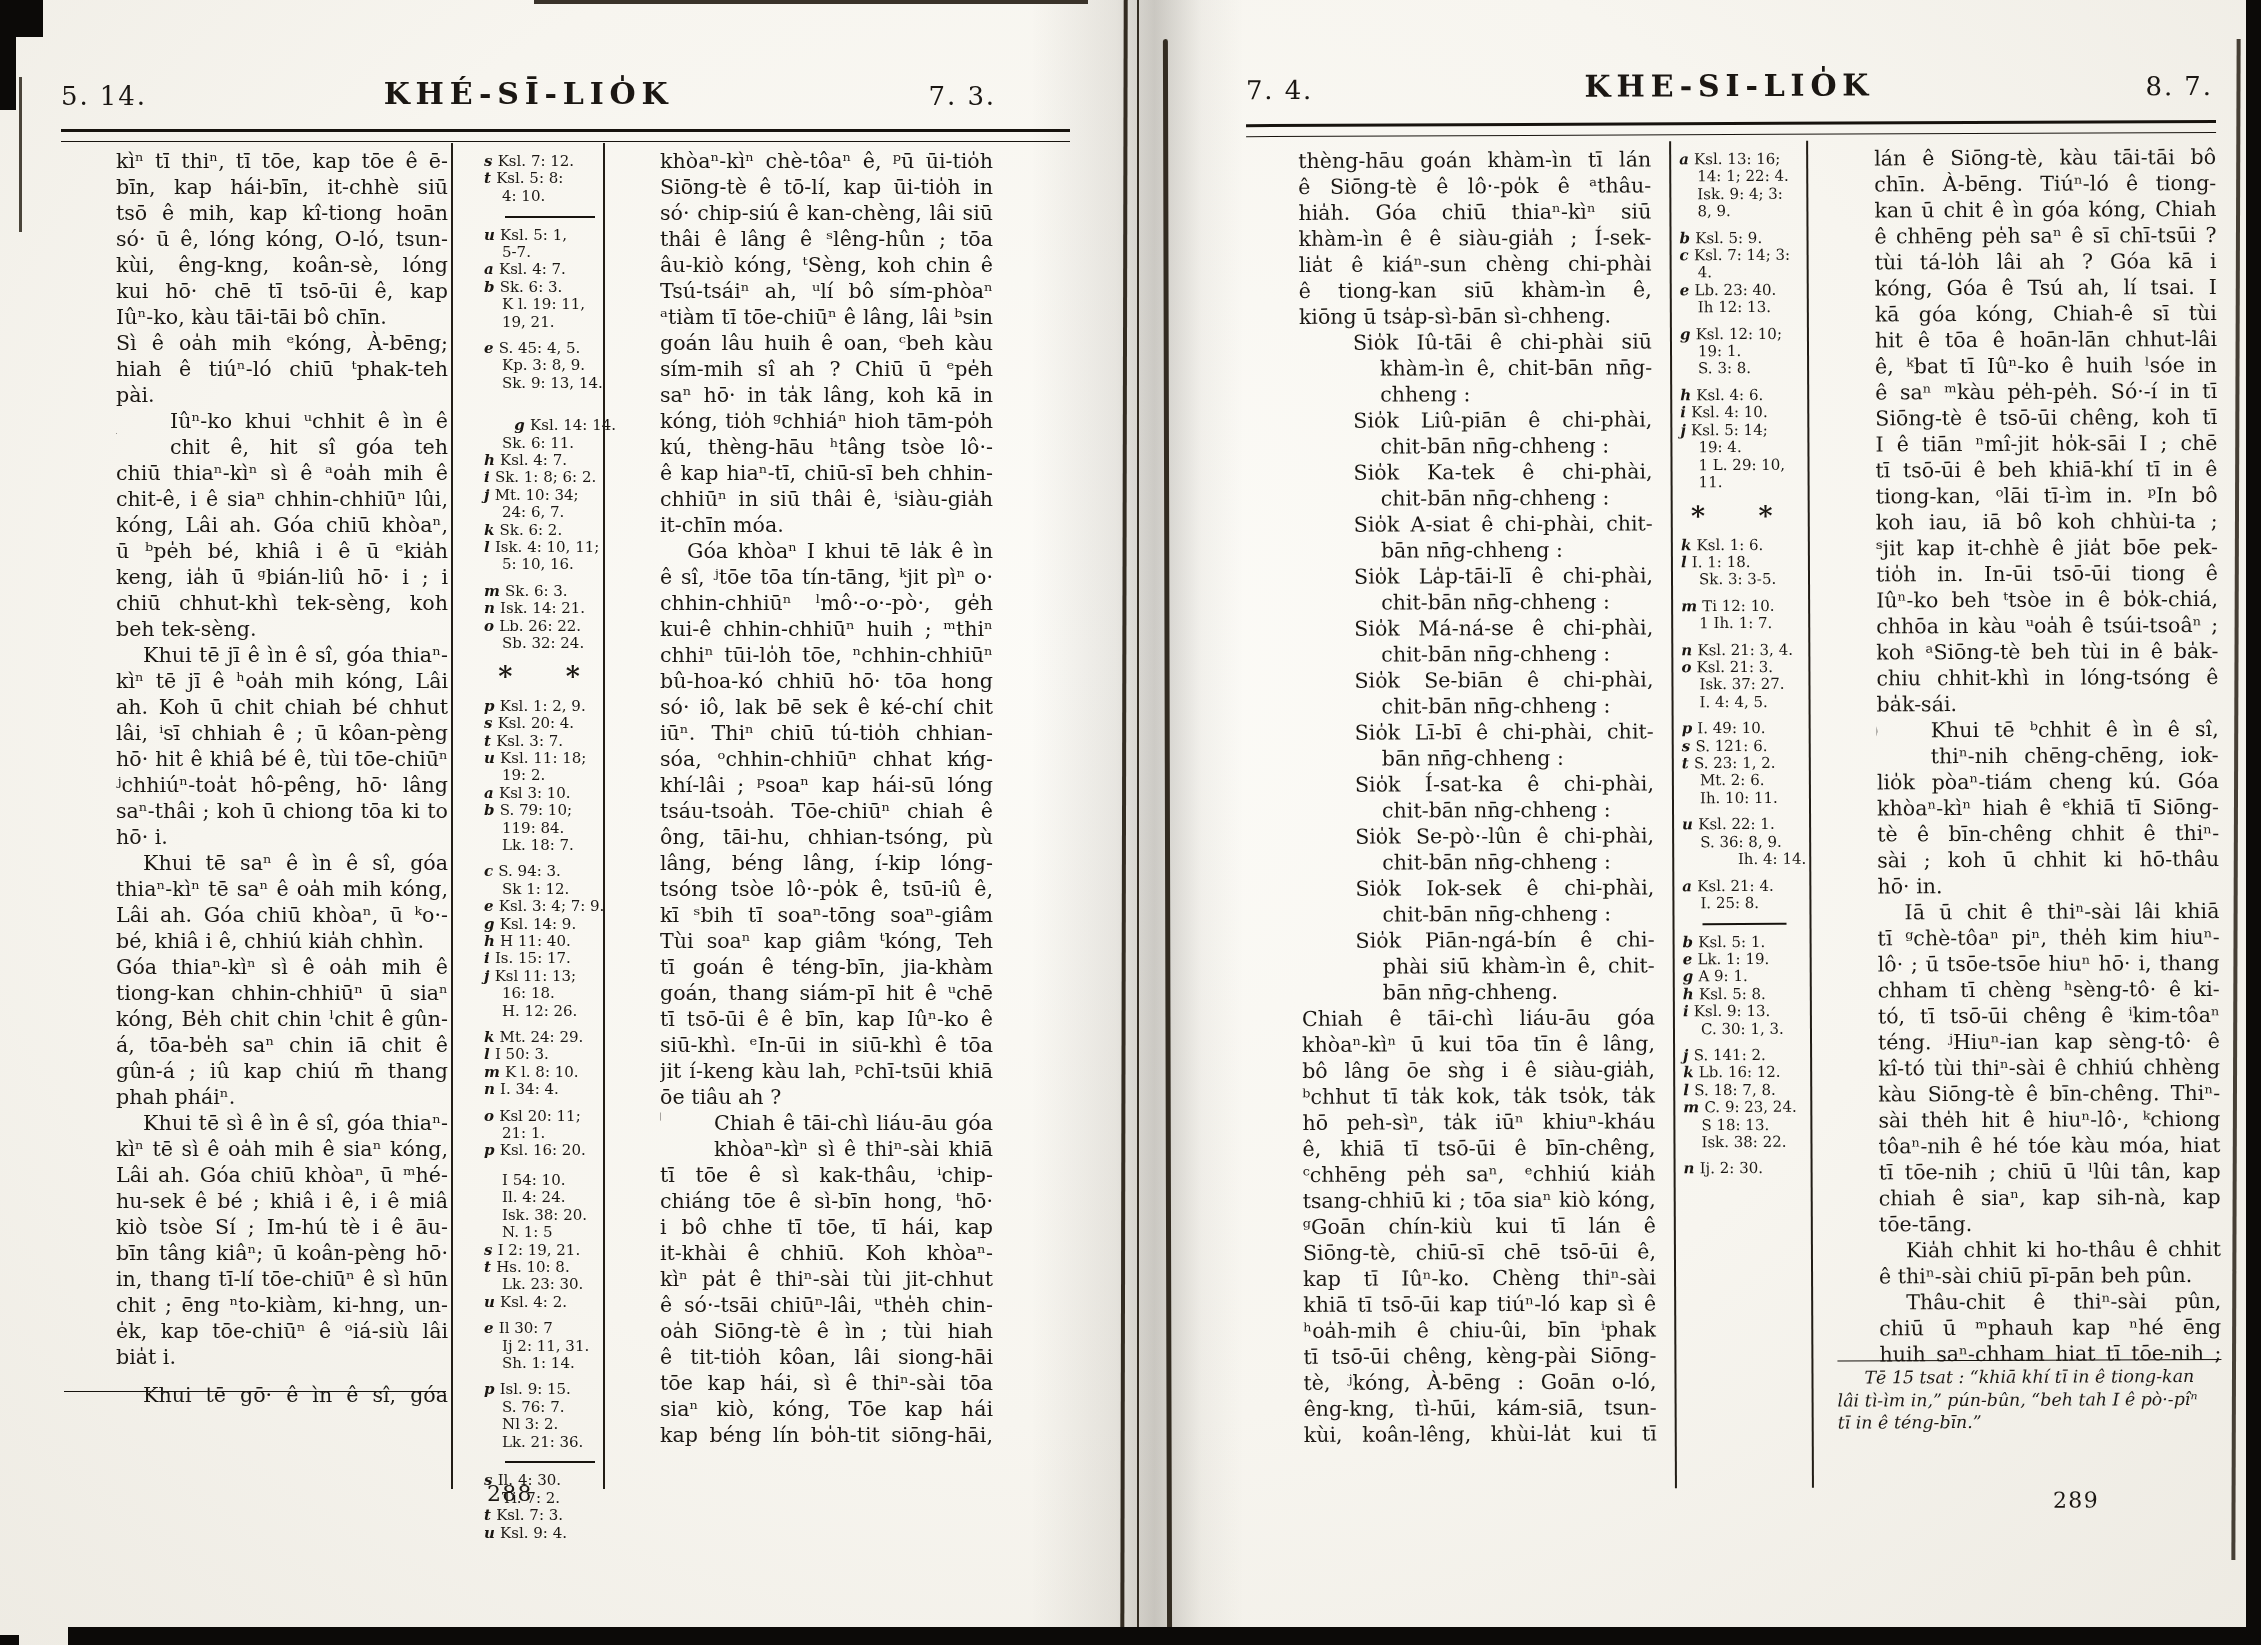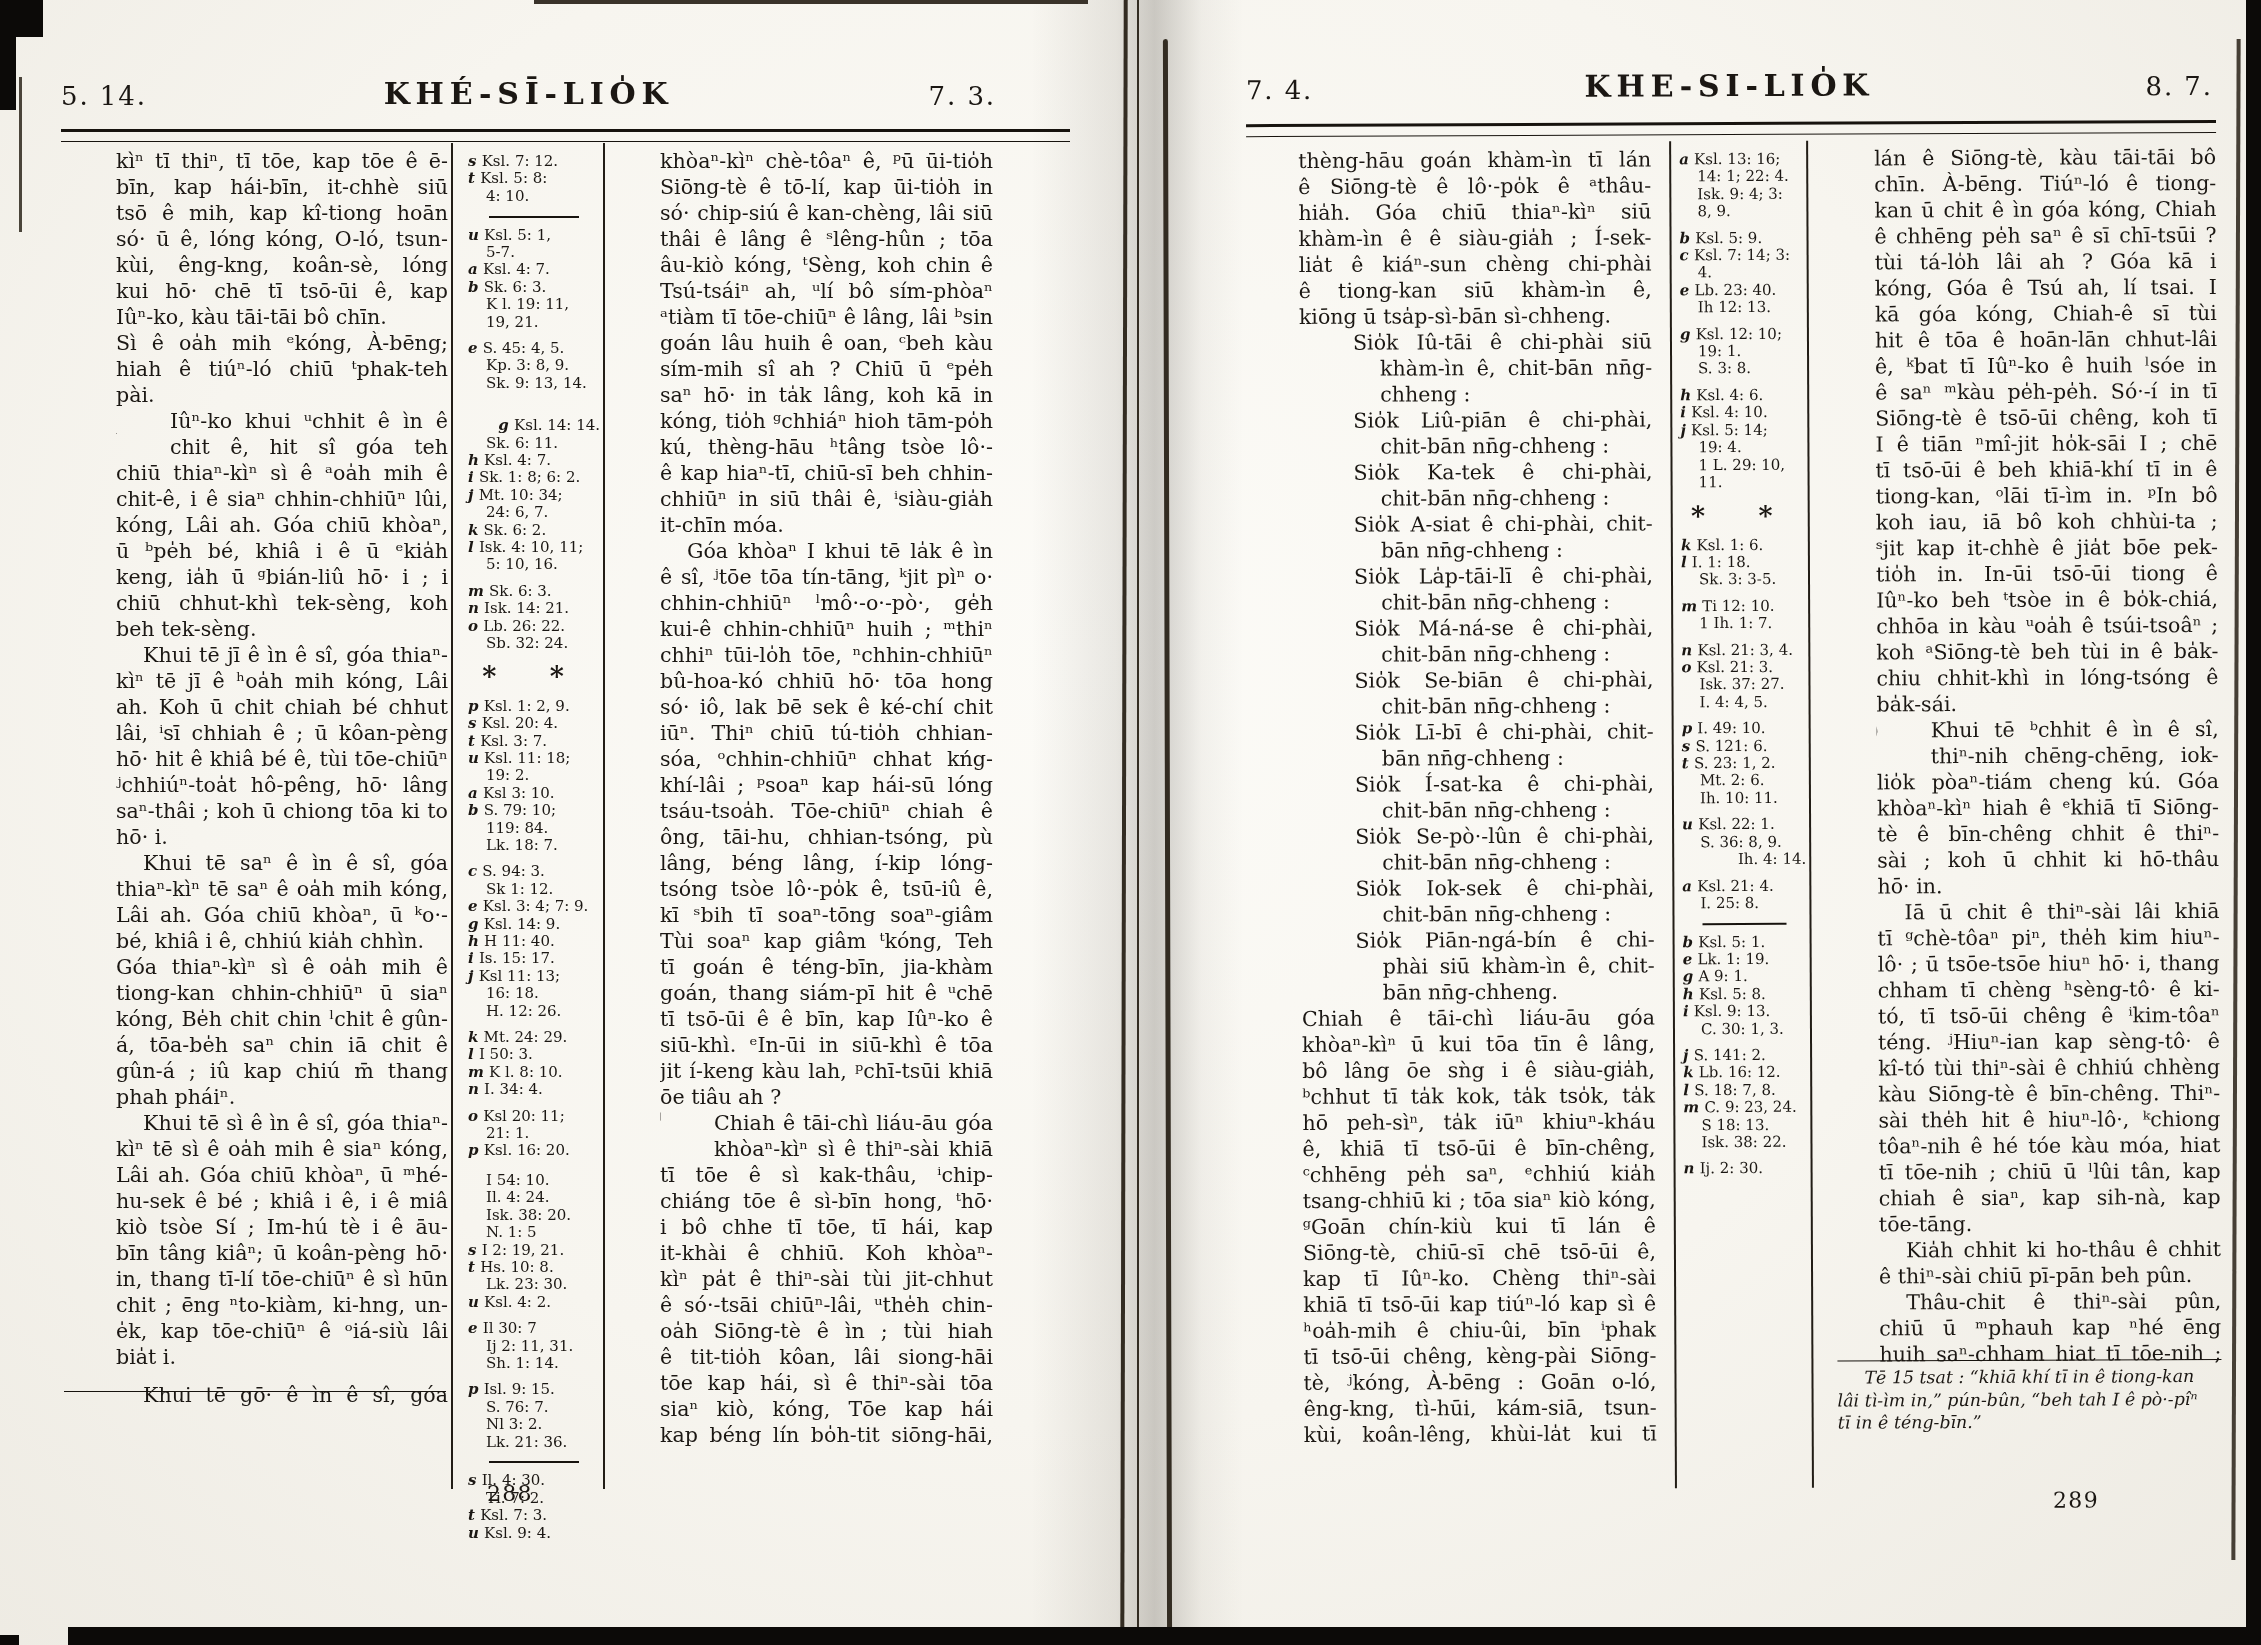--- a/index.html
+++ b/index.html
@@ -102,21 +102,21 @@
         <div class="tline"><span class="ltxt">bīn tâng kiâⁿ; ū koân-pèng hō·</span></div>
         <div class="tline"><span class="ltxt">in, thang tī-lí tōe-chiūⁿ ê sì hūn</span></div>
         <div class="tline"><span class="ltxt">chit ; ēng ⁿto-kiàm, ki-hng, un-</span></div>
         <div class="tline"><span class="ltxt">e̍k, kap tōe-chiūⁿ ê ᵒiá-siù lâi</span></div>
         <div class="tline noj"><span class="ltxt">bia̍t i.</span></div>
         <div class="tline" style="padding-left: 27px; margin-top: 12px;"><span class="ltxt">Khui tē gō· ê ìn ê sî, góa</span></div>
       </div>
 
     <div class="vrule" style="left:451px;top:143px;height:1346px;"></div>
 
-    <div class="col refcol" style="left:468px;top:153px;width:132px;">
+    <div class="col refcol" style="left:484px;top:153px;width:132px;">
         <div class="refline"><i class="rm">s</i><span>Ksl. 7: 12.</span></div>
         <div class="refline"><i class="rm">t</i><span>Ksl. 5: 8:</span></div>
         <div class="refline" style="padding-left: 18px;"><span>4: 10.</span></div>
         <div class="refrule"></div>
         <div class="refline"><i class="rm">u</i><span>Ksl. 5: 1,</span></div>
         <div class="refline" style="padding-left: 18px;"><span>5-7.</span></div>
         <div class="refline"><i class="rm">a</i><span>Ksl. 4: 7.</span></div>
         <div class="refline"><i class="rm">b</i><span>Sk. 6: 3.</span></div>
         <div class="refline" style="padding-left: 18px;"><span>K l. 19: 11,</span></div>
         <div class="refline" style="padding-left: 18px;"><span>19, 21.</span></div>

